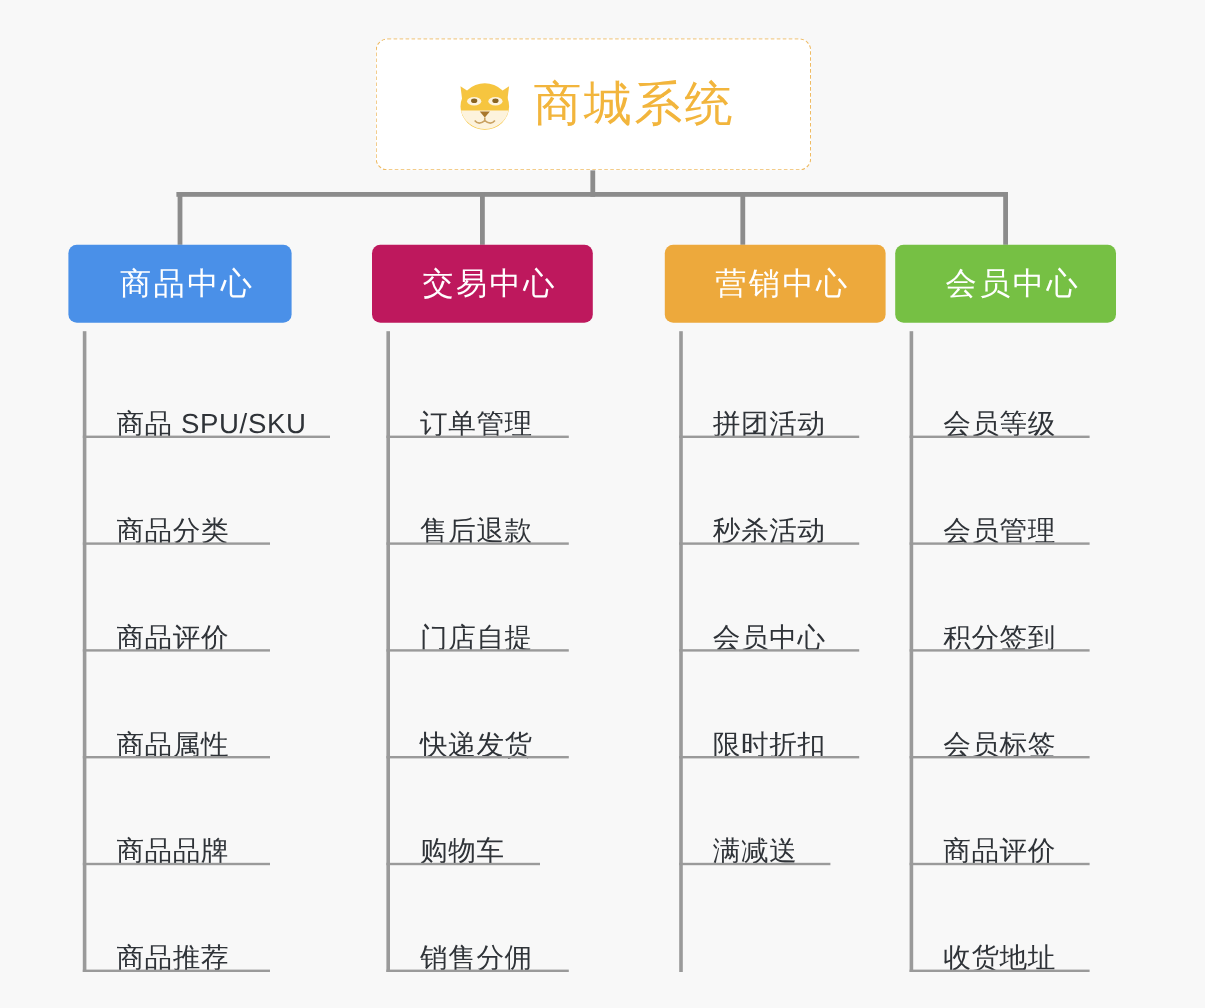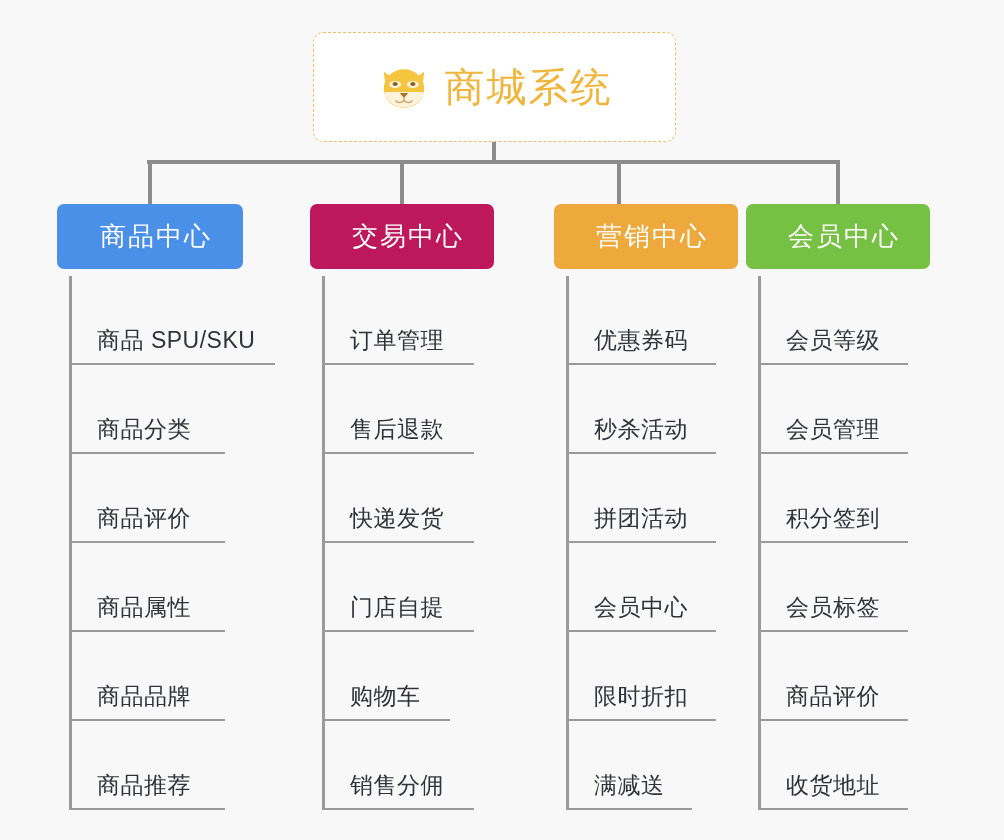--- a/index.html
+++ b/index.html
@@ -69,21 +69,20 @@
     height:89px;
     box-sizing:border-box;
     display:flex;
     align-items:flex-end;
     padding-left:40px;
   }
   .leaf-label{
     font-size:23px;
     color:#2f3338;
     line-height:1;
-    padding-bottom:13px;
     white-space:nowrap;
     letter-spacing:0.5px;
   }
   .leaf-underline{
     position:absolute;
     left:12px;bottom:0;height:2px;
     background:#9a9a9a;
   }
 </style>
 </head>
@@ -157,53 +156,49 @@
           <div class="trunk" style="height: 534px;"></div>
           <div class="leaf">
             <span class="leaf-label">订单管理</span>
             <div class="leaf-underline" style="width: 152px;"></div>
           </div>
           <div class="leaf">
             <span class="leaf-label">售后退款</span>
             <div class="leaf-underline" style="width: 152px;"></div>
           </div>
           <div class="leaf">
+            <span class="leaf-label">门店自提</span>
+            <div class="leaf-underline" style="width: 152px;"></div>
+          </div>
+          <div class="leaf">
             <span class="leaf-label">快递发货</span>
-            <div class="leaf-underline" style="width: 152px;"></div>
-          </div>
-          <div class="leaf">
-            <span class="leaf-label">门店自提</span>
             <div class="leaf-underline" style="width: 152px;"></div>
           </div>
           <div class="leaf">
             <span class="leaf-label">购物车</span>
             <div class="leaf-underline" style="width: 128px;"></div>
           </div>
           <div class="leaf">
             <span class="leaf-label">销售分佣</span>
             <div class="leaf-underline" style="width: 152px;"></div>
           </div>
         </div>
       </div>
       <div class="col" style="left: 554px; width: 184px;">
         <div class="cat-box" style="background: rgb(237, 169, 60);">
           <span>营销中心</span>
         </div>
         <div class="leaf-wrap">
           <div class="trunk" style="height: 534px;"></div>
           <div class="leaf">
-            <span class="leaf-label">优惠券码</span>
+            <span class="leaf-label">拼团活动</span>
             <div class="leaf-underline" style="width: 150px;"></div>
           </div>
           <div class="leaf">
             <span class="leaf-label">秒杀活动</span>
-            <div class="leaf-underline" style="width: 150px;"></div>
-          </div>
-          <div class="leaf">
-            <span class="leaf-label">拼团活动</span>
             <div class="leaf-underline" style="width: 150px;"></div>
           </div>
           <div class="leaf">
             <span class="leaf-label">会员中心</span>
             <div class="leaf-underline" style="width: 150px;"></div>
           </div>
           <div class="leaf">
             <span class="leaf-label">限时折扣</span>
             <div class="leaf-underline" style="width: 150px;"></div>
           </div>

